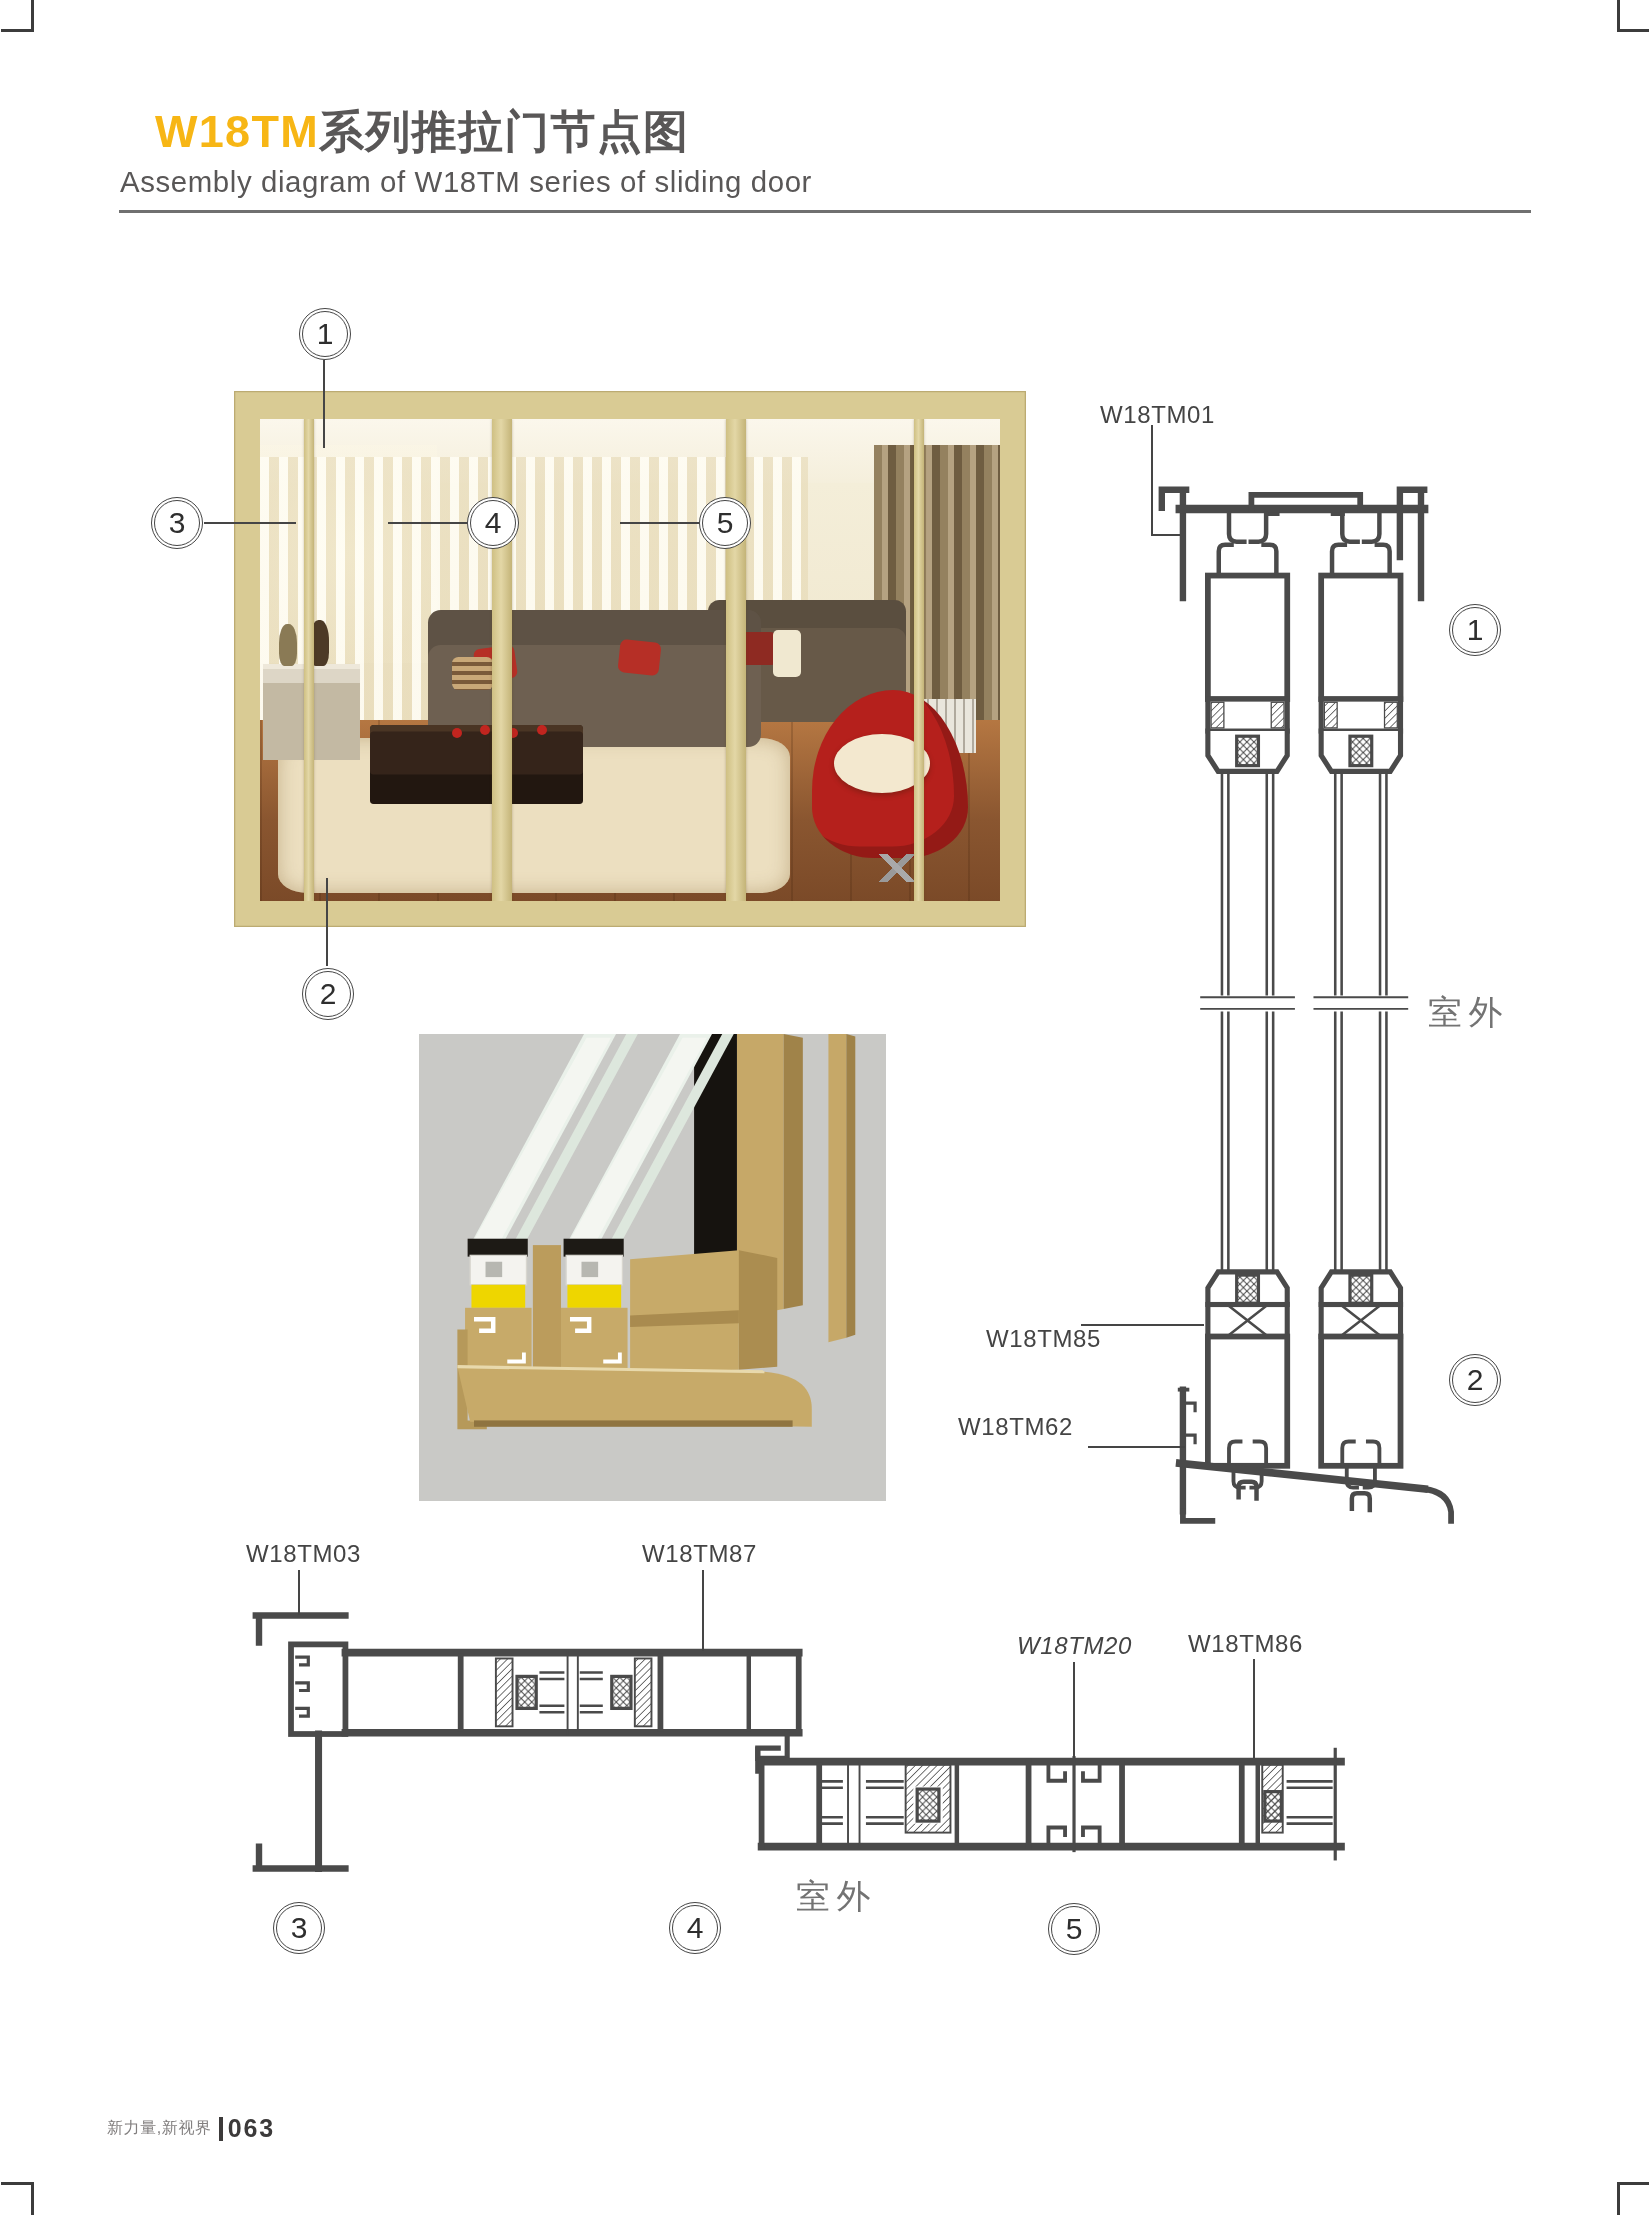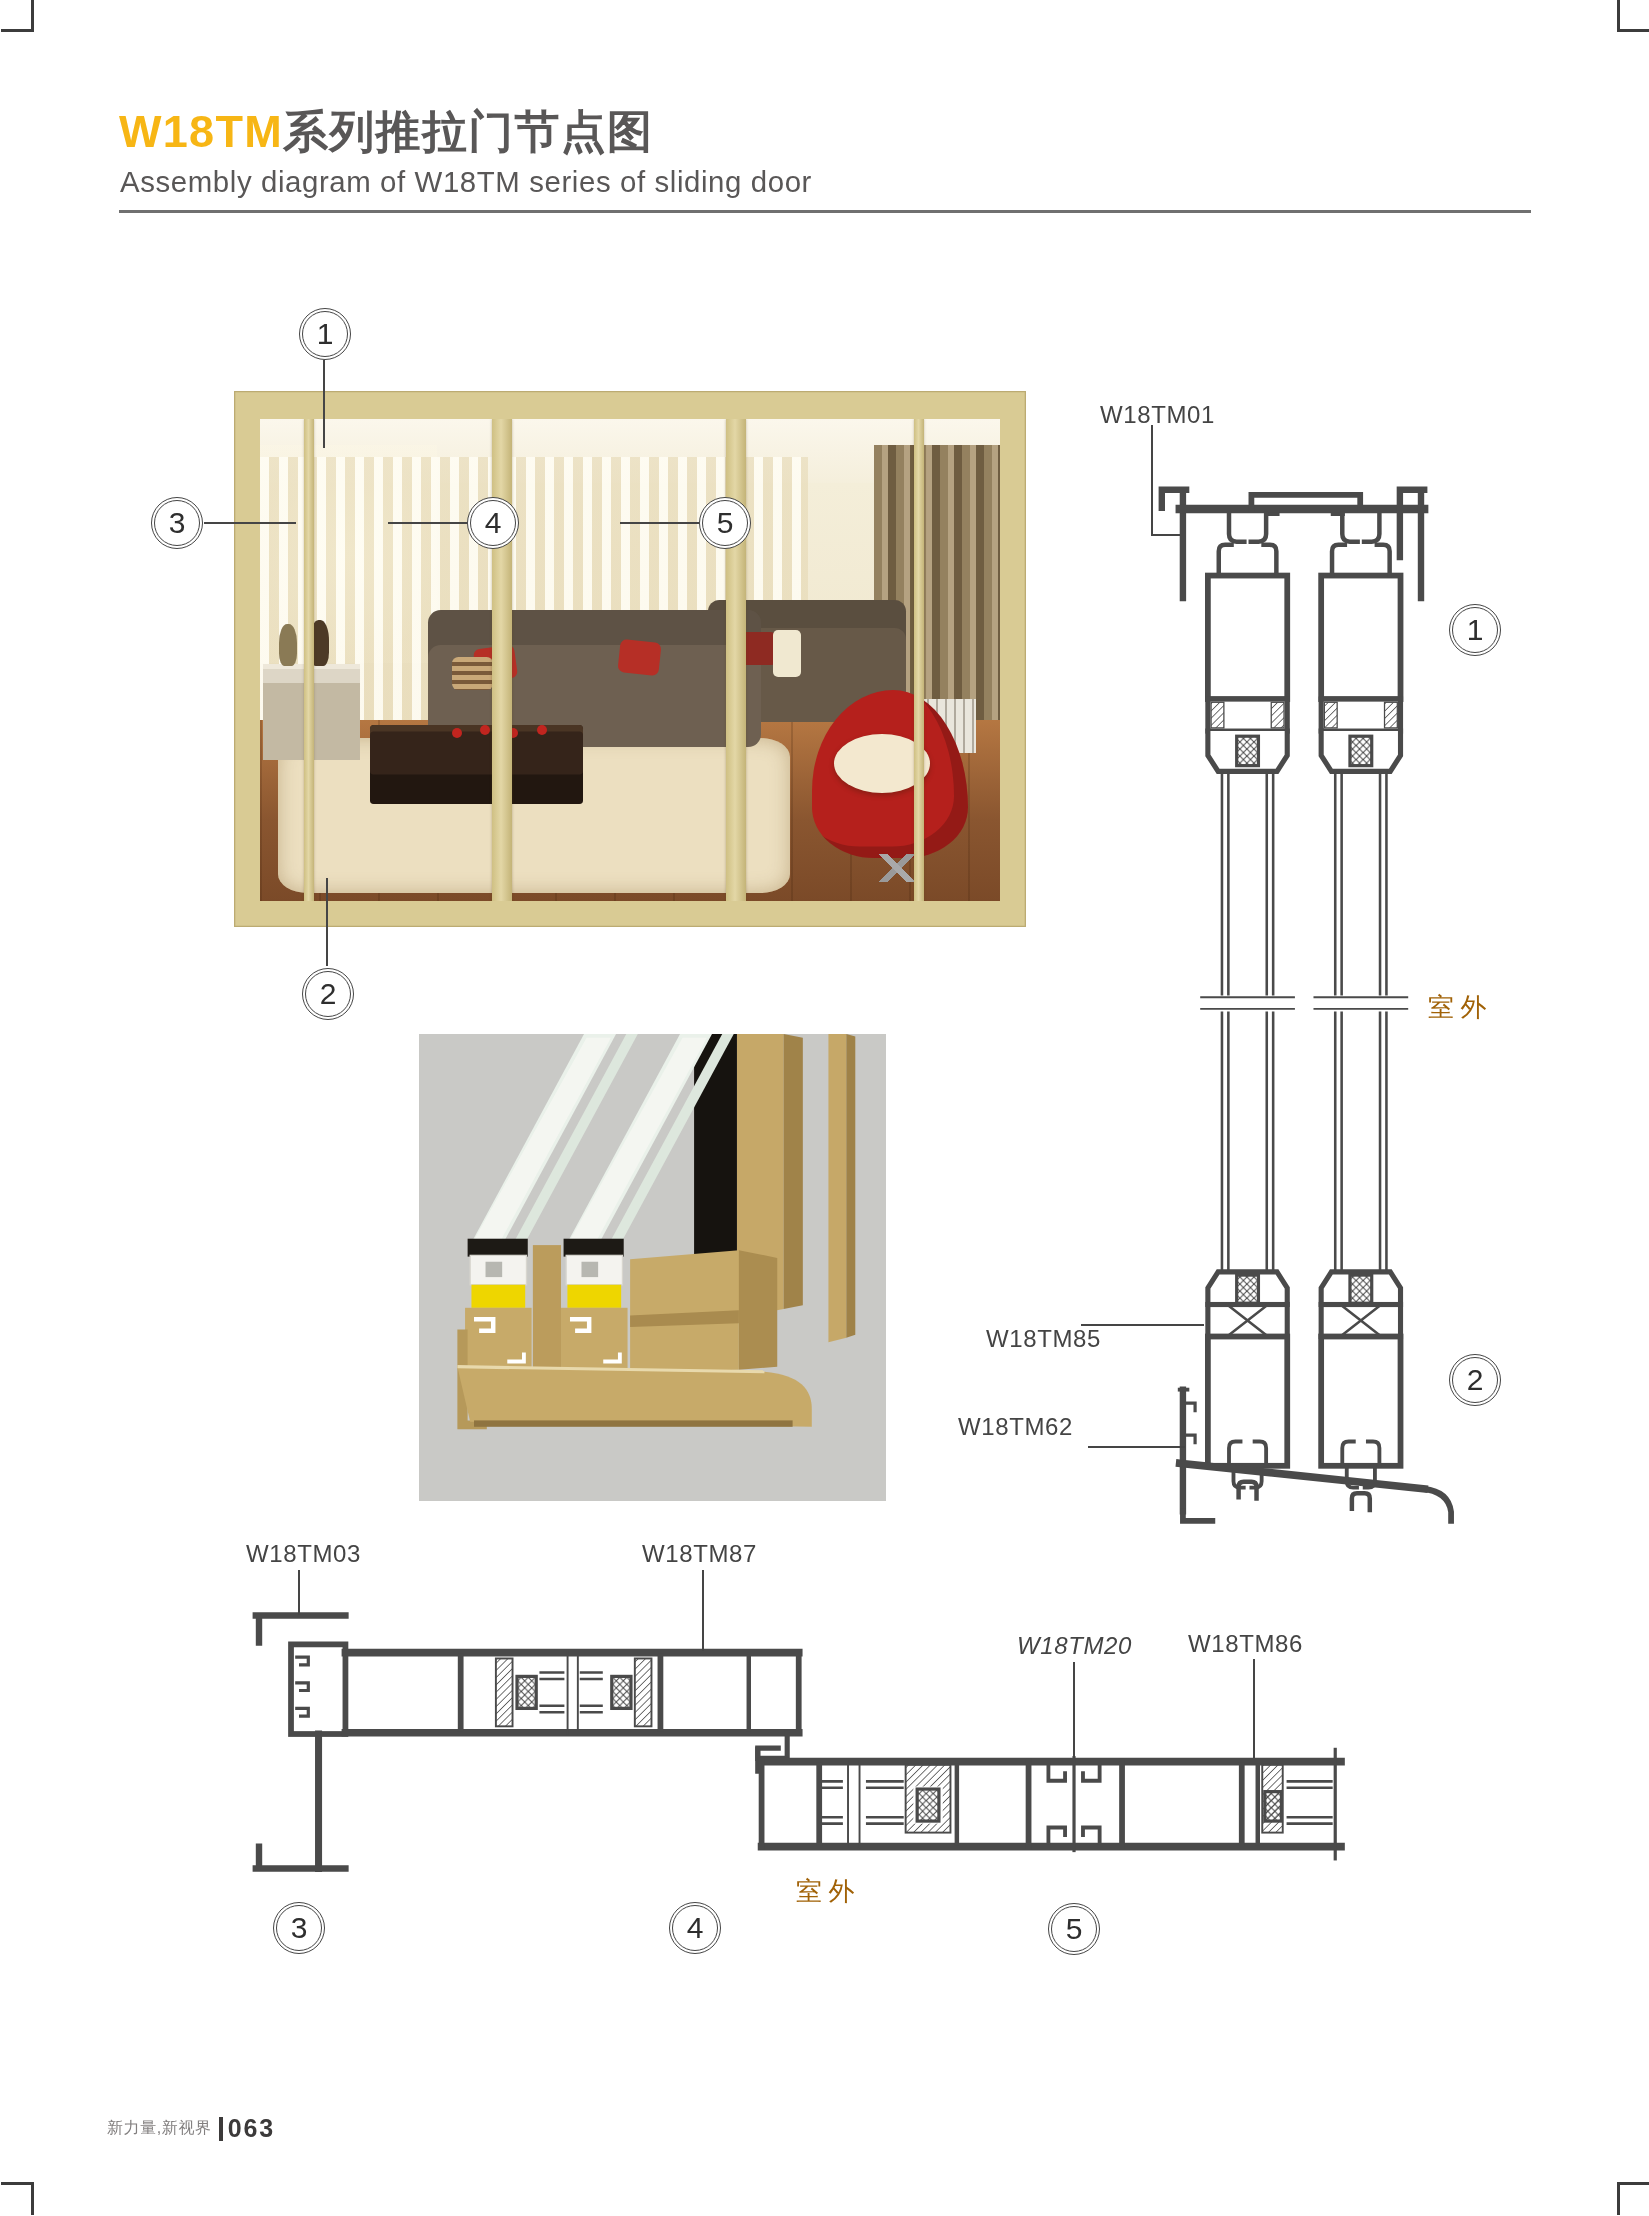--- a/index.html
+++ b/index.html
@@ -7,21 +7,21 @@
         font-family:"Liberation Sans","DejaVu Sans",sans-serif;color:#595757;}
   .abs{position:absolute;}
   
   .mark{position:absolute;width:29.4px;height:29.4px;border:0 solid #3c3c3c;}
   .mark.tl{left:1.3px;top:0;border-right-width:3.2px;border-bottom-width:3.2px;}
   .mark.tr{right:0;top:0;border-left-width:3.2px;border-bottom-width:3.2px;}
   .mark.bl{left:1.3px;bottom:1.3px;border-right-width:3.2px;border-top-width:3.2px;}
   .mark.br{right:0;bottom:1.3px;border-left-width:3.2px;border-top-width:3.2px;}
   
   .title{position:absolute;left:119px;top:102px;font-size:45px;font-weight:bold;letter-spacing:1.3px;white-space:nowrap;}
-  .title .hl{color:#F7B615;}
+  .title .hl{color:#F7B615;margin-left:36px;}
   .title .rest{color:#595757;}
   .subtitle{position:absolute;left:120px;top:165px;font-size:29.4px;color:#595757;letter-spacing:0.6px;white-space:nowrap;}
   .rule{position:absolute;left:119px;top:210px;width:1412px;height:2.6px;background:#707070;}
   
   .photo{position:absolute;left:234px;top:391px;width:792px;height:536px;background:#D9CB94;
          box-shadow:inset 0 0 0 1.3px #bcab72;}
   .photo-inner{position:absolute;left:25.6px;top:28px;right:25.6px;bottom:25.6px;overflow:hidden;background:#f1ead5;}
   .stile{position:absolute;top:0;bottom:0;background:linear-gradient(90deg,#cfc083,#e3d7a6 45%,#c4b478);box-shadow:0 0 2.6px rgba(90,70,20,.35);}
   .scene-ceiling{position:absolute;left:0;top:0;right:0;height:70px;background:linear-gradient(#fbf7ec,#f4eeda);}
   .scene-wall{position:absolute;left:0;top:64px;right:0;height:243px;
@@ -60,21 +60,21 @@
   .radiator{position:absolute;left:631px;top:280px;width:85px;height:54px;background:#eae6dc;
       background-image:repeating-linear-gradient(90deg,rgba(120,110,95,.5) 0 1.9px,transparent 1.9px 9px);}
   
   .callout{position:absolute;width:52px;height:52px;margin-left:-26px;margin-top:-26px;border:1.9px solid #454545;
       border-radius:50%;display:flex;align-items:center;justify-content:center;background:#fff;box-sizing:border-box;}
   .callout::after{content:"";position:absolute;inset:1.9px;border:1.3px solid #454545;border-radius:50%;}
   .callout span{font-size:30px;color:#2e2e2e;line-height:1;}
   .leader{position:absolute;background:#454545;}
   
   .cadlabel{position:absolute;font-size:24px;color:#444;letter-spacing:0.6px;white-space:nowrap;}
-  .outdoor{position:absolute;font-size:26px;color:#a16207;letter-spacing:6.4px;white-space:nowrap;}
+  .outdoor{position:absolute;font-size:34px;color:#737373;letter-spacing:6.4px;white-space:nowrap;}
   
   .footer{position:absolute;left:107px;top:2114px;display:flex;align-items:center;}
   .footer .brand{font-size:16px;color:#827f7f;letter-spacing:0.6px;}
   .footer .bar{display:inline-block;width:3.2px;height:24px;background:#3c3a3a;margin:0 5.1px 0 7.7px;}
   .footer .pagenum{font-size:25px;font-weight:bold;color:#3c3a3a;letter-spacing:1.9px;}
   svg{display:block;}
 </style>
 </head>
 <body>
 

